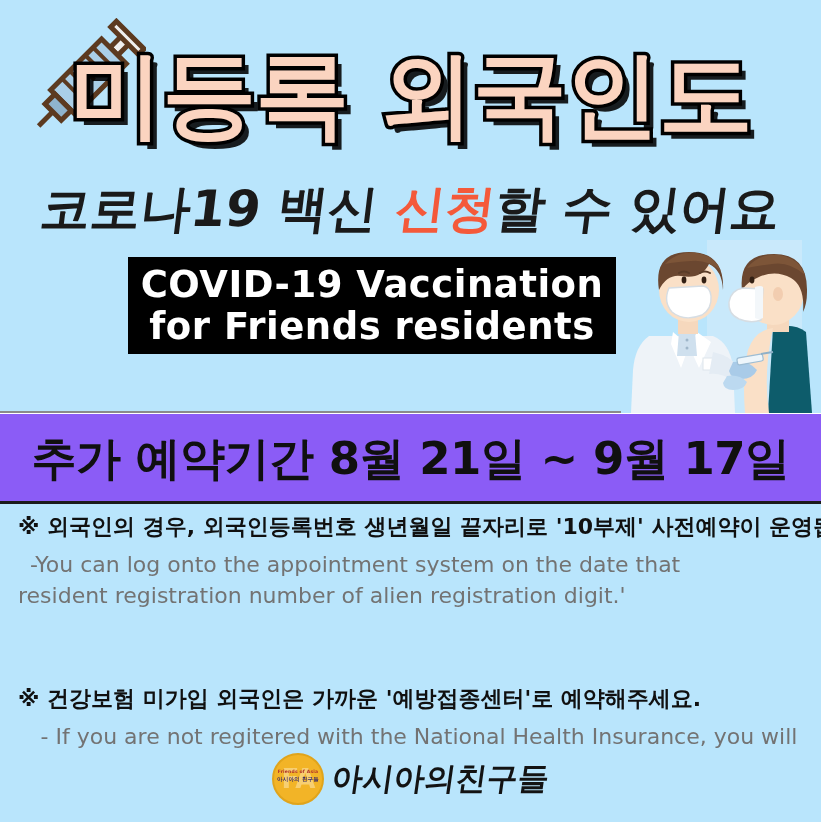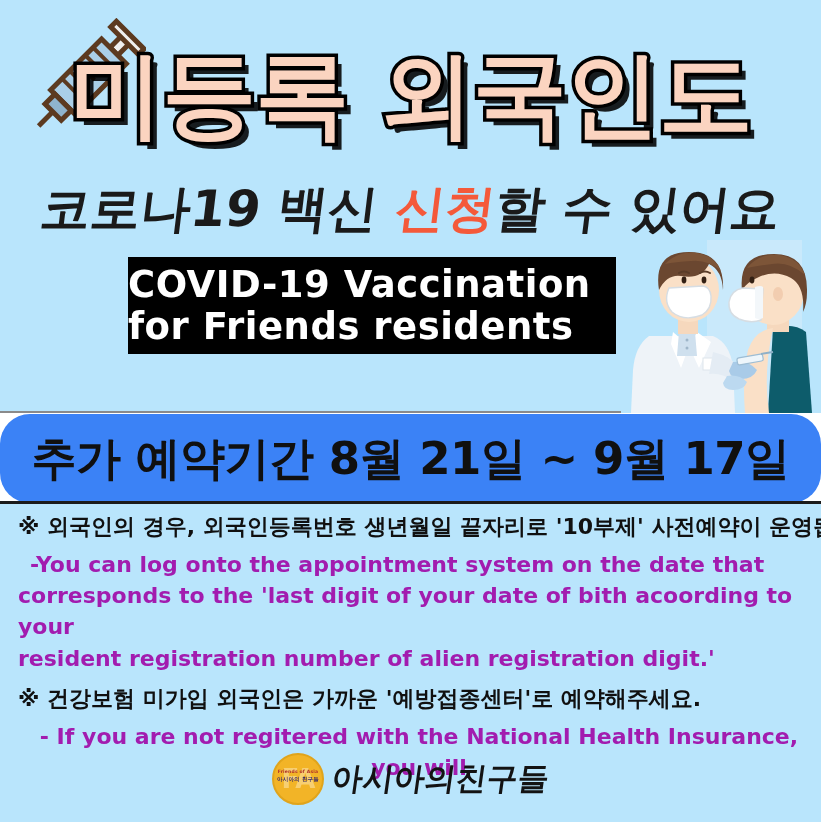--- a/index.html
+++ b/index.html
@@ -44,41 +44,41 @@
     font-size:50px;font-weight:bold;color:#1a1a1a;
     white-space:nowrap;
     transform:skewX(-7deg);
   }
   .subtitle .hl{color:#f4593a;}
 
   
   .black-banner{
     position:absolute;left:128px;top:257px;width:488px;height:97px;
     background:#000000;
-    display:flex;flex-direction:column;align-items:flex-start;justify-content:center;
+    display:flex;flex-direction:column;align-items:center;justify-content:center;
     z-index:3;
   }
   .black-banner .bb-line{
     color:#ffffff;
     font-family:"DejaVu Sans","Liberation Sans",sans-serif;
     font-size:37px;font-weight:bold;line-height:1.12;
     letter-spacing:0.5px;white-space:nowrap;
   }
 
   
   .illustration{
     position:absolute;right:0;top:240px;width:225px;height:173px;
     overflow:hidden;z-index:2;
   }
 
   
   .date-band{
     position:absolute;left:0;top:414px;width:821px;height:89px;
-    background:#3b82f6;
-    display:flex;align-items:center;justify-content:center;border-radius:30px;
+    background:#8b5cf6;
+    display:flex;align-items:center;justify-content:center;
   }
   .date-band .date-text{
     font-family:"DejaVu Sans","Liberation Sans",sans-serif;
     font-size:45px;font-weight:bold;color:#101010;
     letter-spacing:-0.5px;white-space:nowrap;
   }
   .band-rule{
     position:absolute;left:0;top:501px;width:821px;height:3px;background:#1b1b1b;
   }
 
@@ -88,21 +88,21 @@
     background:#b9e5fc;
   }
   .para{position:absolute;left:0;width:821px;}
   .ko-line{
     font-family:"DejaVu Sans","Liberation Sans",sans-serif;
     font-size:22px;font-weight:bold;color:#101010;
     white-space:nowrap;
   }
   .en-line{
     font-family:"DejaVu Sans","Liberation Sans",sans-serif;
-    font-size:22px;font-weight:bold;color:#a21caf;
+    font-size:22px;font-weight:normal;color:#737373;
     line-height:1.42;
   }
   .p1{top:8px;left:18px;width:790px;}
   .p1 .en-block{margin-top:7px;}
   .p2{top:180px;left:18px;width:790px;}
   .p2 .en-block{margin-top:7px;text-align:center;}
   .indent{padding-left:12px;}
 
   
   .footer-logo{
@@ -246,21 +246,20 @@
     <div class="date-text">추가 예약기간 8월 21일 ~ 9월 17일</div>
   </div>
   <div class="band-rule"></div>
 
   <div class="body-area">
 
     <div class="para p1">
       <div class="ko-line">※ 외국인의 경우, 외국인등록번호 생년월일  끝자리로 '10부제' 사전예약이 운영됩니다.</div>
       <div class="en-block">
         <div class="en-line indent">-You can log onto the appointment system on the date that</div>
-        <div class="en-line">corresponds to the 'last digit of your date of bith acoording to your</div>
         <div class="en-line">resident registration number of alien registration digit.'</div>
       </div>
     </div>
 
     <div class="para p2">
       <div class="ko-line">※ 건강보험 미가입 외국인은 가까운 '예방접종센터'로 예약해주세요.</div>
       <div class="en-block">
         <div class="en-line indent">- If you are not regitered with the National Health Insurance, you will</div>
       </div>
     </div>

